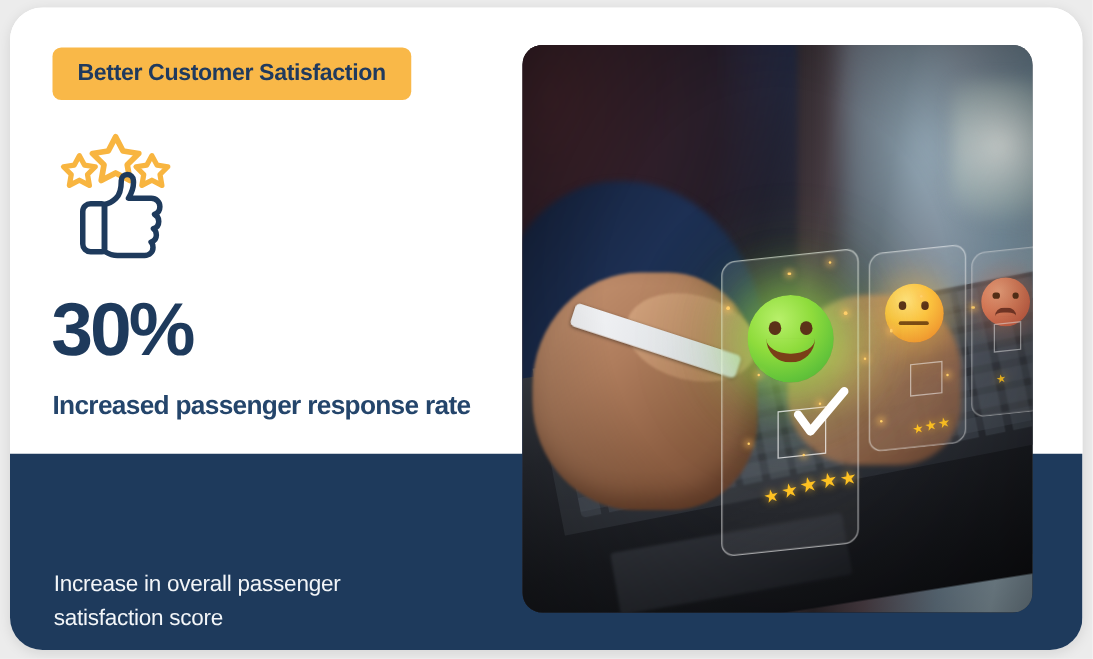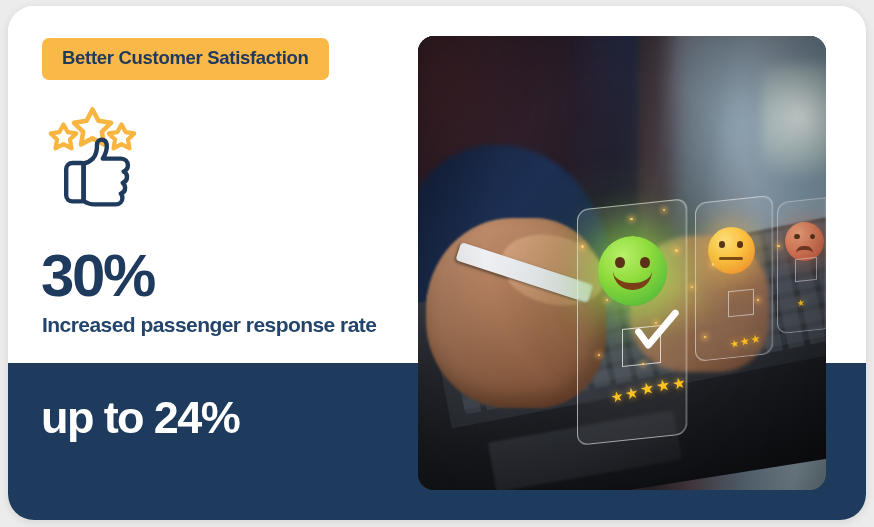--- a/index.html
+++ b/index.html
@@ -74,21 +74,20 @@
 
   .stat-num {
     position: absolute;
     left: 33px;
     top: 228px;
     font-size: 60px;
     font-weight: bold;
     color: #1e3a5c;
     letter-spacing: -2.4px;
     line-height: 1;
-    margin-top: 12px;
   }
 
   .stat-sub {
     position: absolute;
     left: 34px;
     top: 307px;
     font-size: 21px;
     font-weight: bold;
     color: #24456b;
     letter-spacing: -0.55px;
@@ -382,22 +381,22 @@
 
         <path d="M30.5 57.0 L39.5 57.0 C40.8 57.0 41.7 58.0 41.7 59.2 L41.7 93.2 C41.7 94.5 40.8 95.4 39.5 95.4
                  L30.5 95.4 C27.0 95.4 24.2 92.6 24.2 89.2 L24.2 63.2 C24.2 59.8 27.0 57.0 30.5 57.0 Z" stroke="#1e3a5c" stroke-width="4.4" stroke-linejoin="round" fill="none"></path>
       </svg>
     </div>
 
     <div class="stat-num">30%</div>
 
     <div class="stat-sub">Increased passenger response rate</div>
 
-    <div class="big-num">up to 24%</div>
-
+
+    <div class="big-sub">Increase in overall passenger satisfaction score</div>
 
     <div class="photo">
       <div class="bg-curtain"></div>
       <div class="bg-window"></div>
       <div class="bg-plant"></div>
       <div class="bg-person"></div>
       <div class="bg-shoulder"></div>
 
       <div class="laptop-body"></div>
       <div class="laptop-deck"></div>

